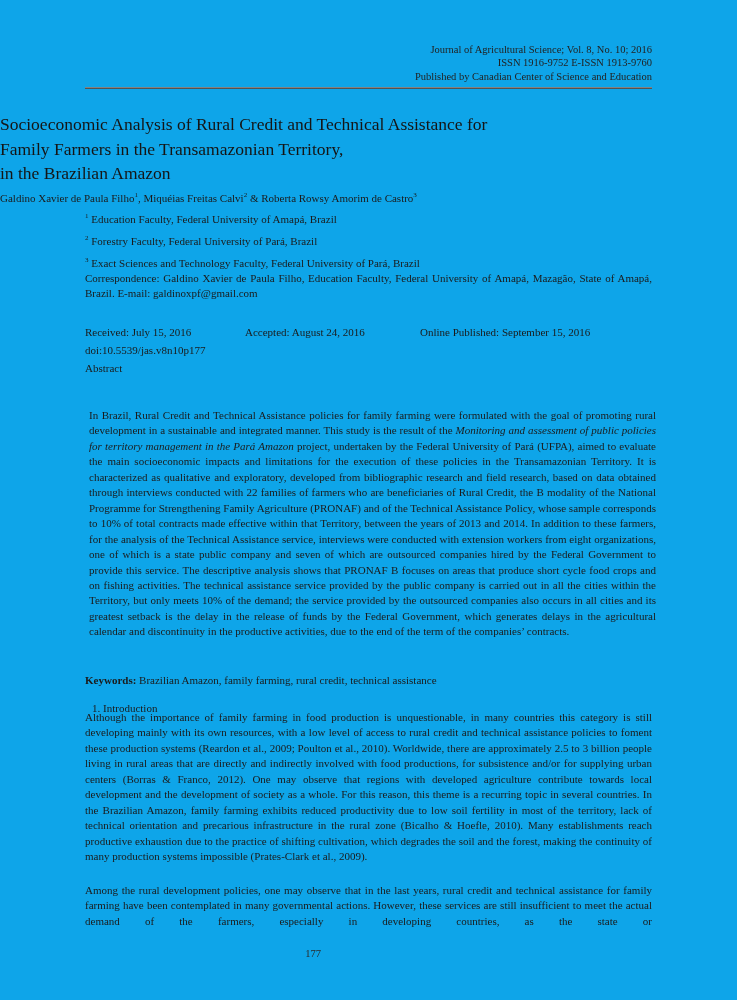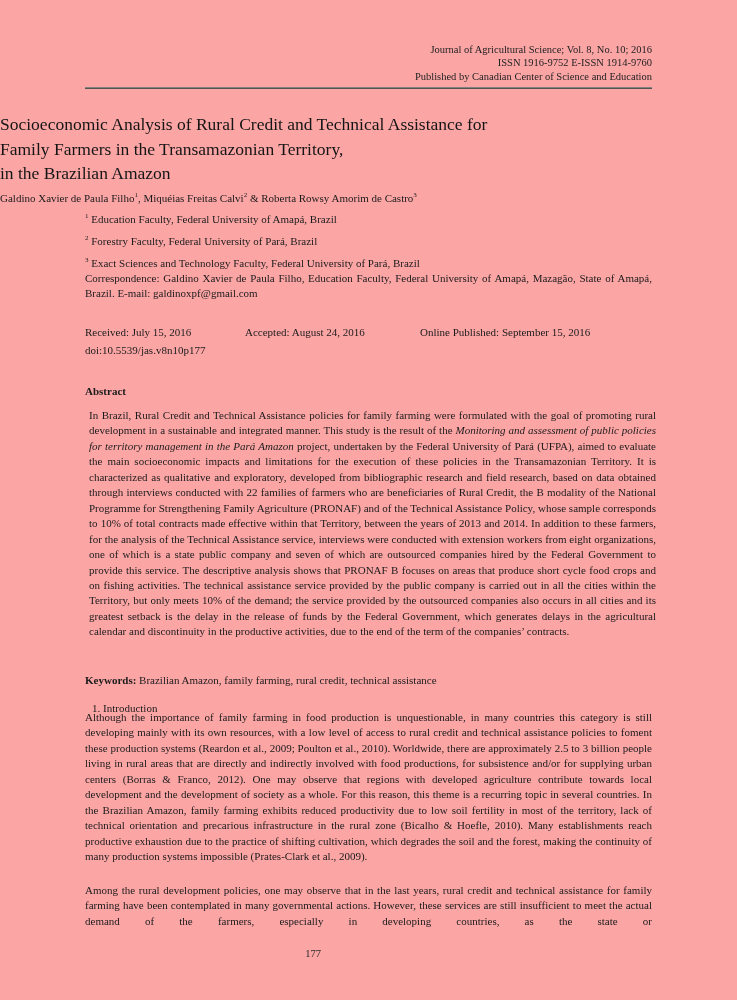--- a/index.html
+++ b/index.html
@@ -1,17 +1,17 @@
 <!DOCTYPE html>
 <html><head>
 <meta charset="utf-8">
 <style>
   html,body { margin:0; padding:0; background:#ffffff; }
   .page {
-    position:relative; width:737px; height:1000px; background:#fca5a5;
+    position:relative; width:737px; height:1000px; background:#0ea5e9;
     font-family:"Liberation Serif","DejaVu Serif",serif; color:#1b1b1b;
     overflow:hidden;
   }
   .masthead {
     position:absolute; top:43px; left:85px; width:567px;
     text-align:right; font-size:10.5px; line-height:13.3px; color:#222;
   }
   .rule {
     position:absolute; top:87px; left:85px; width:567px; height:2px;
     background:linear-gradient(#9a9a9a,#3c3c3c);
@@ -33,22 +33,22 @@
     position:absolute; top:271px; left:85px; width:567px;
     font-size:11px; line-height:15.45px; text-align:justify; margin:0;
   }
   .meta { position:absolute; top:323px; left:85px; width:567px; font-size:11px; }
   .meta-row { position:relative; height:18px; line-height:18px; }
   .meta-row .c1 { position:absolute; left:0; }
   .meta-row .c2 { position:absolute; left:160px; }
   .meta-row .c3 { position:absolute; left:335px; }
   .meta-row .d2 { position:absolute; left:175px; }
   .h-abstract {
-    position:absolute; top:384px; left:85px; font-size:11px; line-height:15px;
-    font-weight:bold; margin:0;
+    position:absolute; top:361px; left:85px; font-size:11px; line-height:15px;
+    font-weight:normal; margin:0;
   }
   .abstract-text {
     position:absolute; top:404px; left:85px; width:567px;
     font-size:11px; line-height:15.45px; text-align:justify; margin:4px;
   }
   .keywords {
     position:absolute; top:673px; left:85px; width:567px;
     font-size:11px; line-height:15.45px; margin:0;
   }
   .h-intro {
@@ -70,21 +70,21 @@
   .it { font-style:italic; }
   .bold { font-weight:bold; }
 </style>
 </head>
 <body>
 
 <div class="page">
 
   <div class="masthead">
     <div>Journal of Agricultural Science; Vol. 8, No. 10; 2016</div>
-    <div>ISSN 1916-9752 E-ISSN 1914-9760</div>
+    <div>ISSN 1916-9752 E-ISSN 1913-9760</div>
     <div>Published by Canadian Center of Science and Education</div>
   </div>
   <div class="rule"></div>
 
   <h1 class="title"><span>Socioeconomic Analysis of Rural Credit and Technical Assistance for</span><br>
     <span>Family Farmers in the Transamazonian Territory,</span><br>
     <span>in the Brazilian Amazon</span></h1>
 
   <div class="authors"><span>Galdino Xavier de Paula Filho</span><sup>1</sup><span>, </span><span>Miquéias Freitas Calvi</span><sup>2</sup><span> &amp; </span><span>Roberta Rowsy Amorim de Castro</span><sup>3</sup></div>
 

